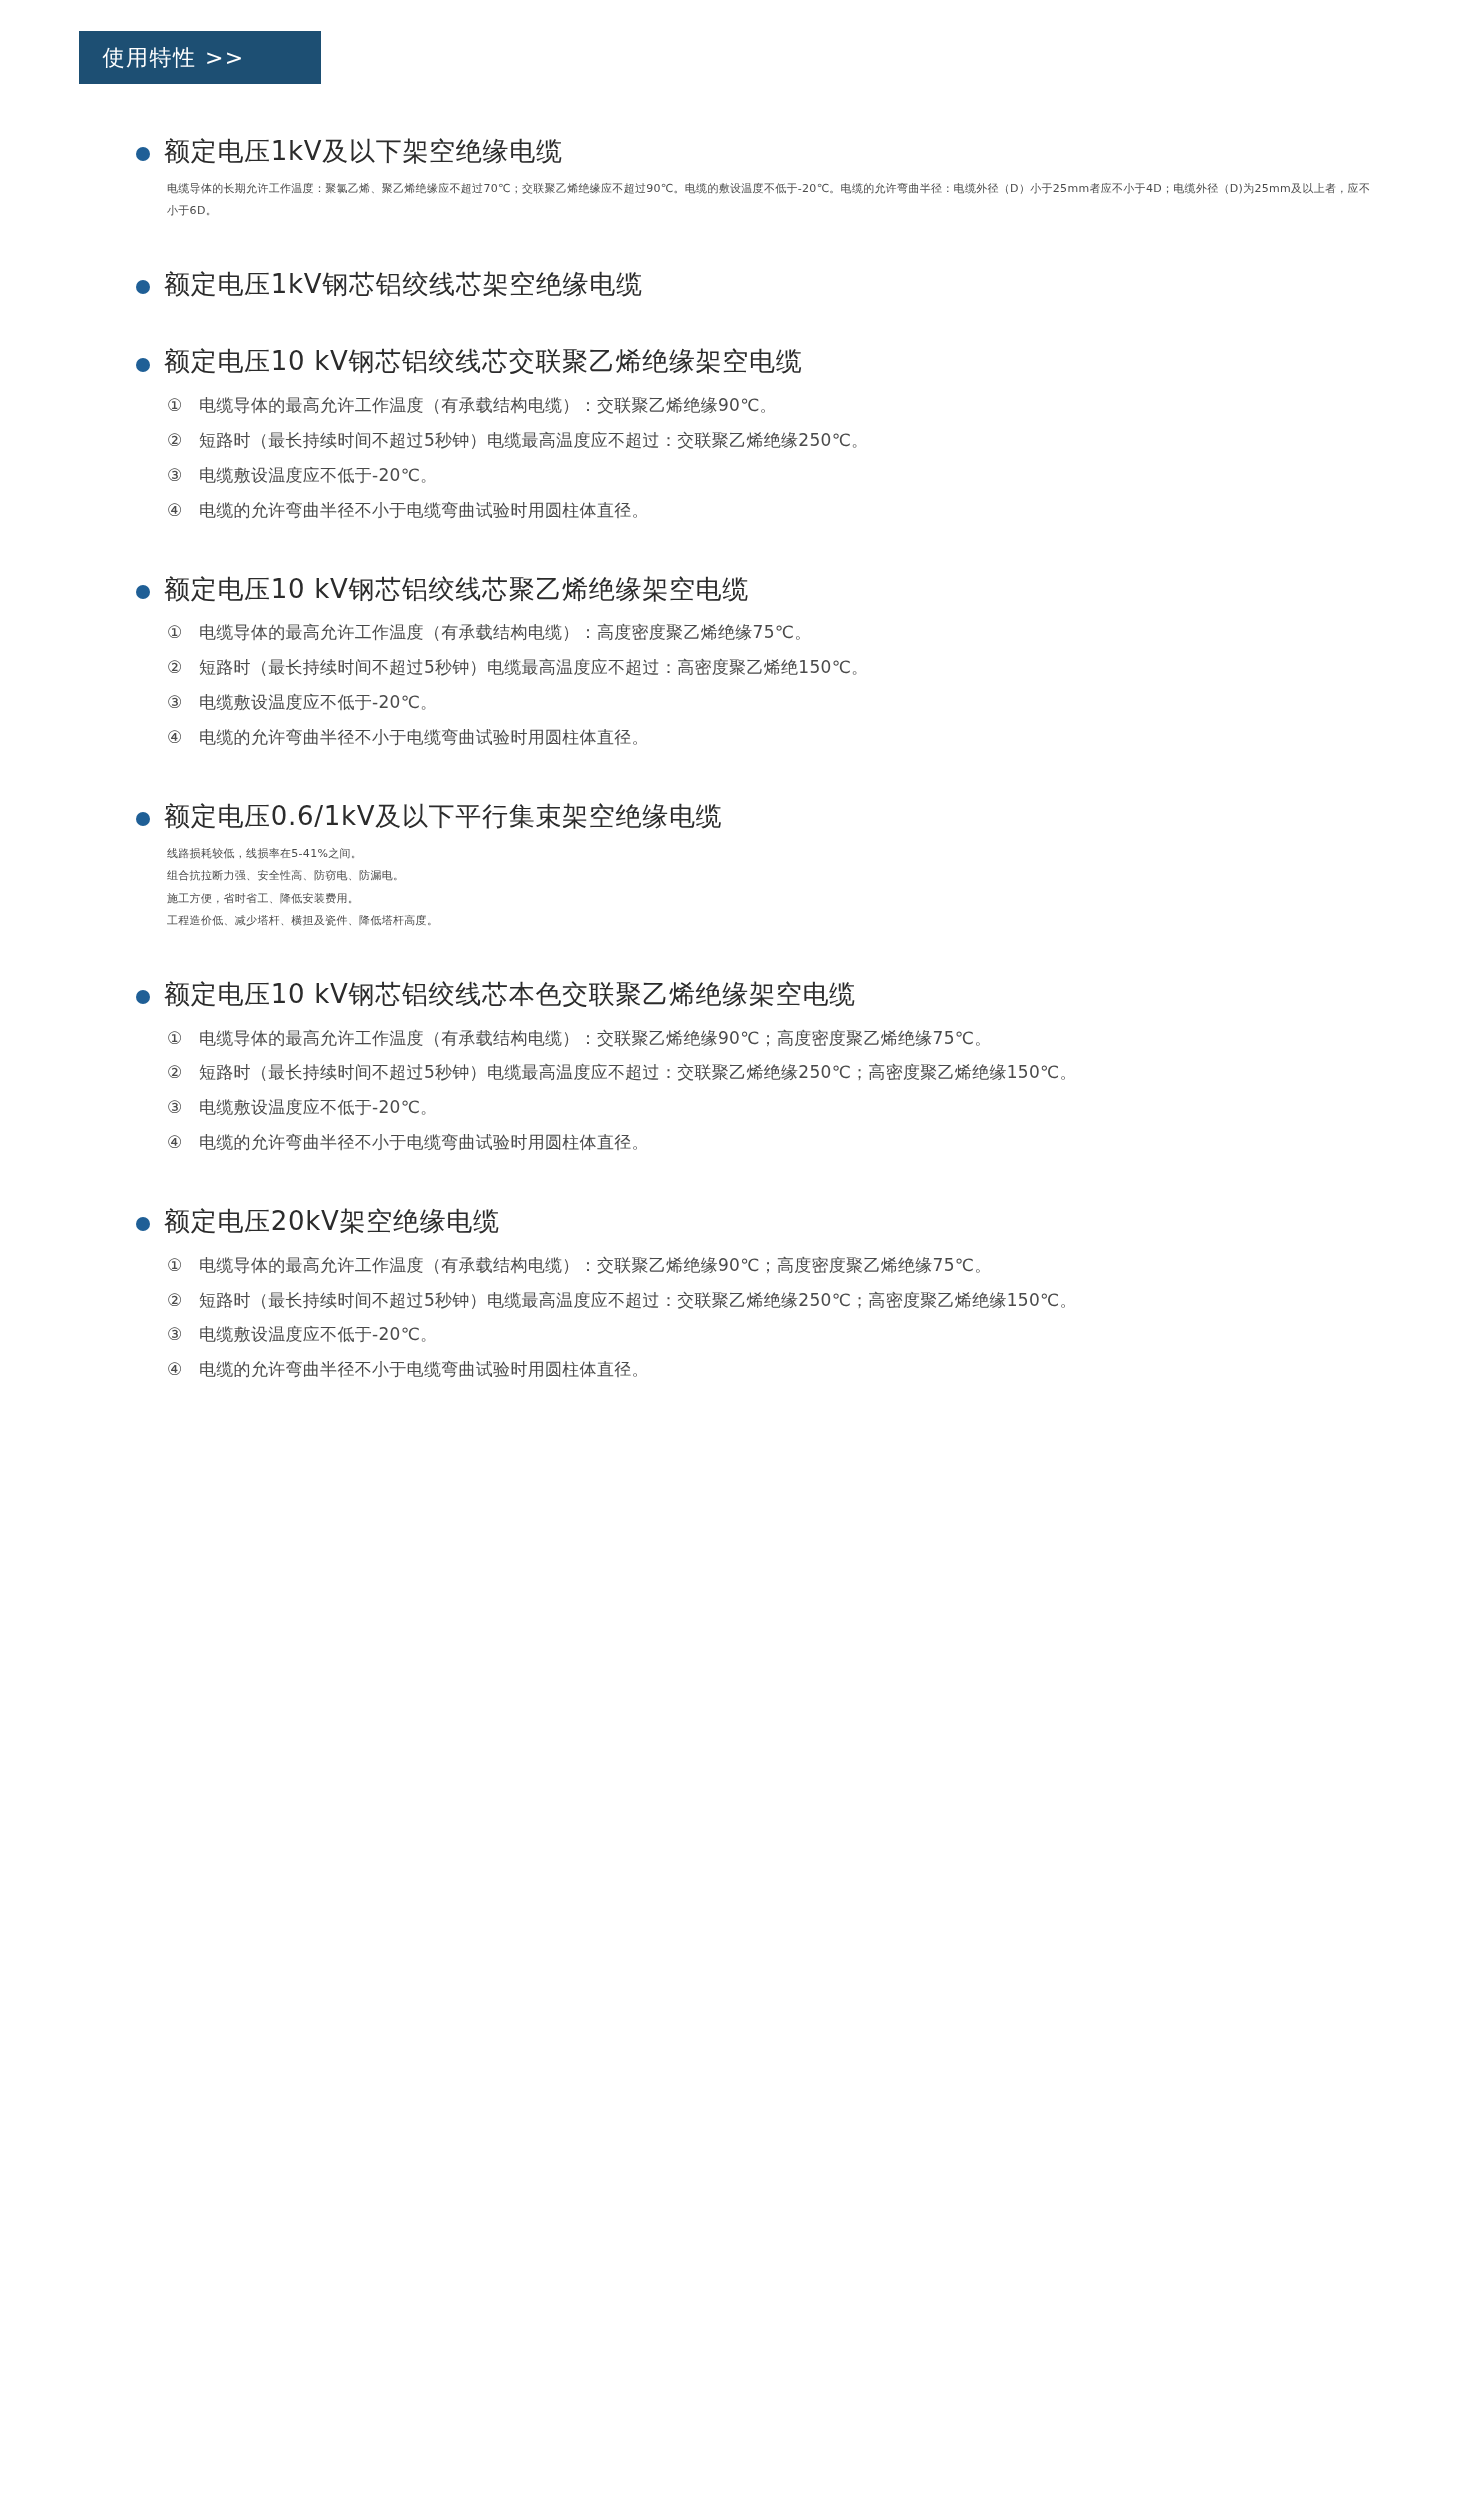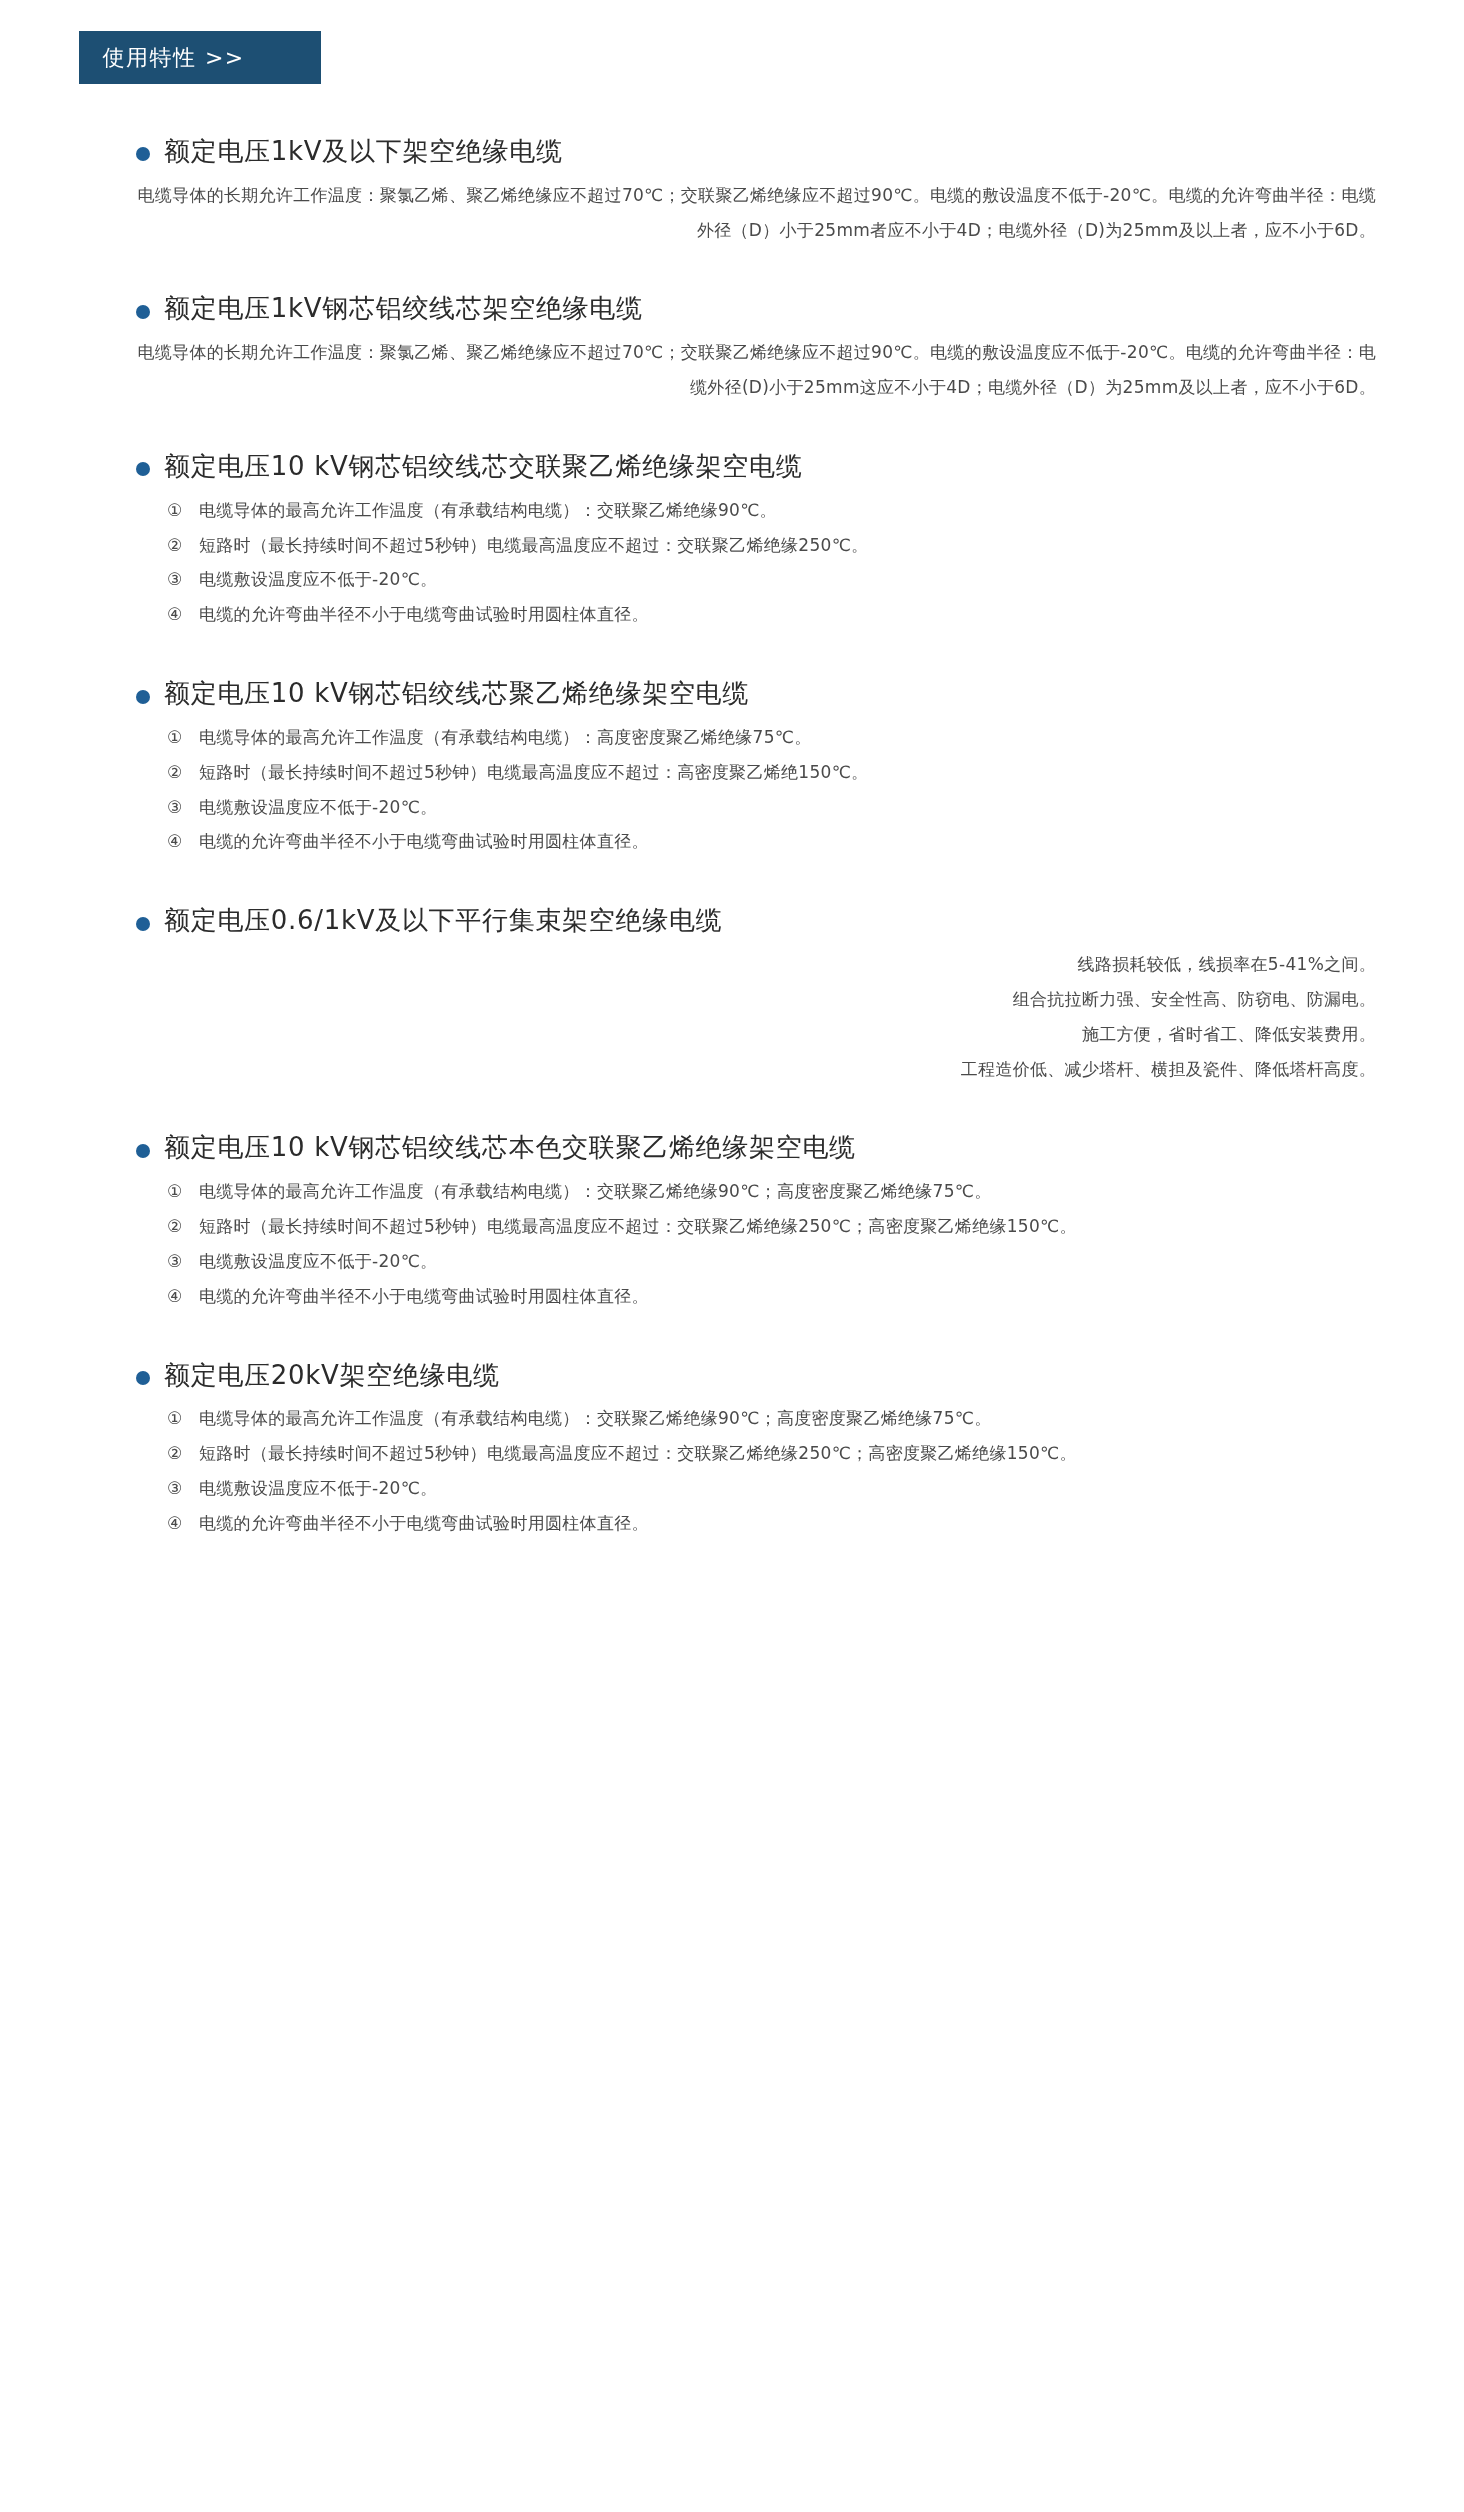--- a/index.html
+++ b/index.html
@@ -62,25 +62,25 @@
   }
   .block h2 {
     margin: 0 0 10.3px 32px;
     font-size: 26px;
     font-weight: normal;
     color: #2b2b2b;
     letter-spacing: 0.7px;
     line-height: 1.25;
   }
   .block .body {
-    font-size: 17px;
+    margin-left: 35px;
+    font-size: 11px;
     line-height: 2.05;
     color: #4a4a4a;
     letter-spacing: 0.3px;
-    text-align: right;
   }
   .block .body p {
     margin: 0;
   }
   .numbered {
     margin-left: 35px;
     font-size: 17px;
     line-height: 2.05;
     color: #4a4a4a;
     letter-spacing: 0.3px;
@@ -111,23 +111,20 @@
       <div class="block">
         <span class="bullet" style="background: rgb(31, 95, 150);"></span>
         <h2>额定电压1kV及以下架空绝缘电缆</h2>
         <div class="body">
           <p>电缆导体的长期允许工作温度：聚氯乙烯、聚乙烯绝缘应不超过70℃；交联聚乙烯绝缘应不超过90℃。电缆的敷设温度不低于-20℃。电缆的允许弯曲半径：电缆外径（D）小于25mm者应不小于4D；电缆外径（D)为25mm及以上者，应不小于6D。</p>
         </div>
       </div>
       <div class="block">
         <span class="bullet" style="background: rgb(31, 95, 150);"></span>
         <h2>额定电压1kV钢芯铝绞线芯架空绝缘电缆</h2>
-        <div class="body">
-          <p>电缆导体的长期允许工作温度：聚氯乙烯、聚乙烯绝缘应不超过70℃；交联聚乙烯绝缘应不超过90℃。电缆的敷设温度应不低于-20℃。电缆的允许弯曲半径：电缆外径(D)小于25mm这应不小于4D；电缆外径（D）为25mm及以上者，应不小于6D。</p>
-        </div>
       </div>
       <div class="block">
         <span class="bullet" style="background: rgb(31, 95, 150);"></span>
         <h2>额定电压10 kV钢芯铝绞线芯交联聚乙烯绝缘架空电缆</h2>
         <div class="numbered">
           <div class="row">
             <span class="num">①</span>
             <span class="txt">电缆导体的最高允许工作温度（有承载结构电缆）：交联聚乙烯绝缘90℃。</span>
           </div>
           <div class="row">

